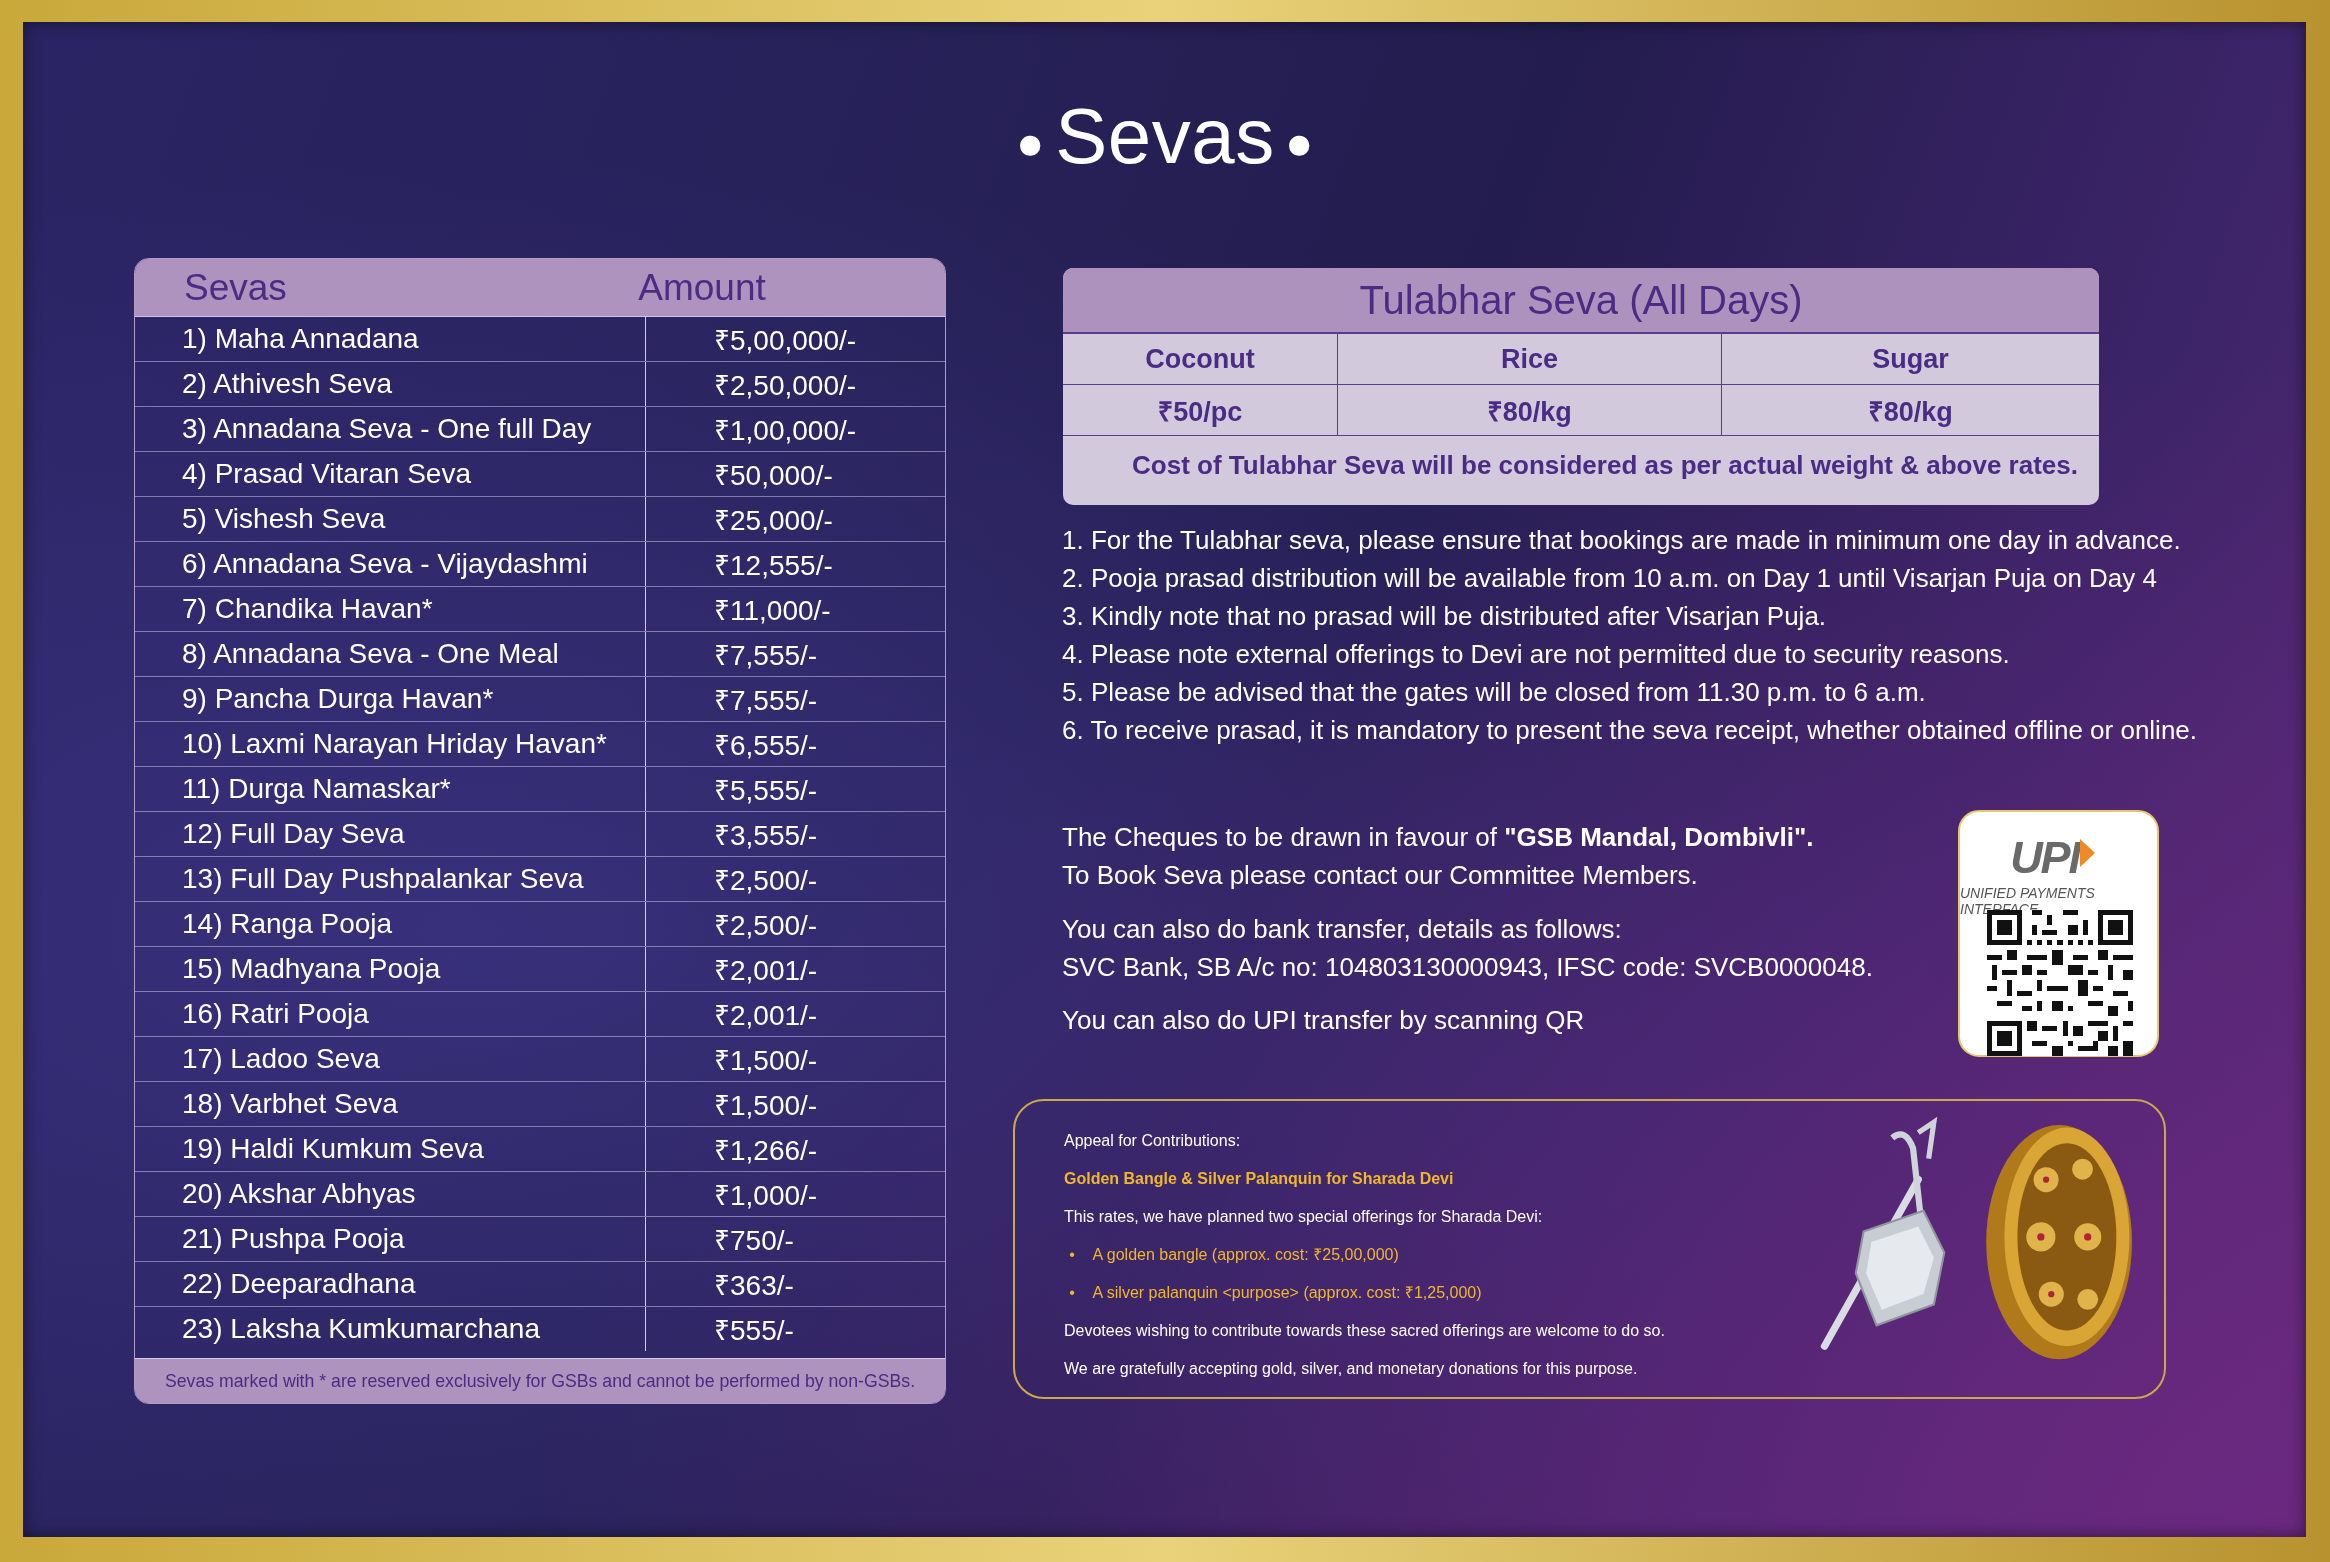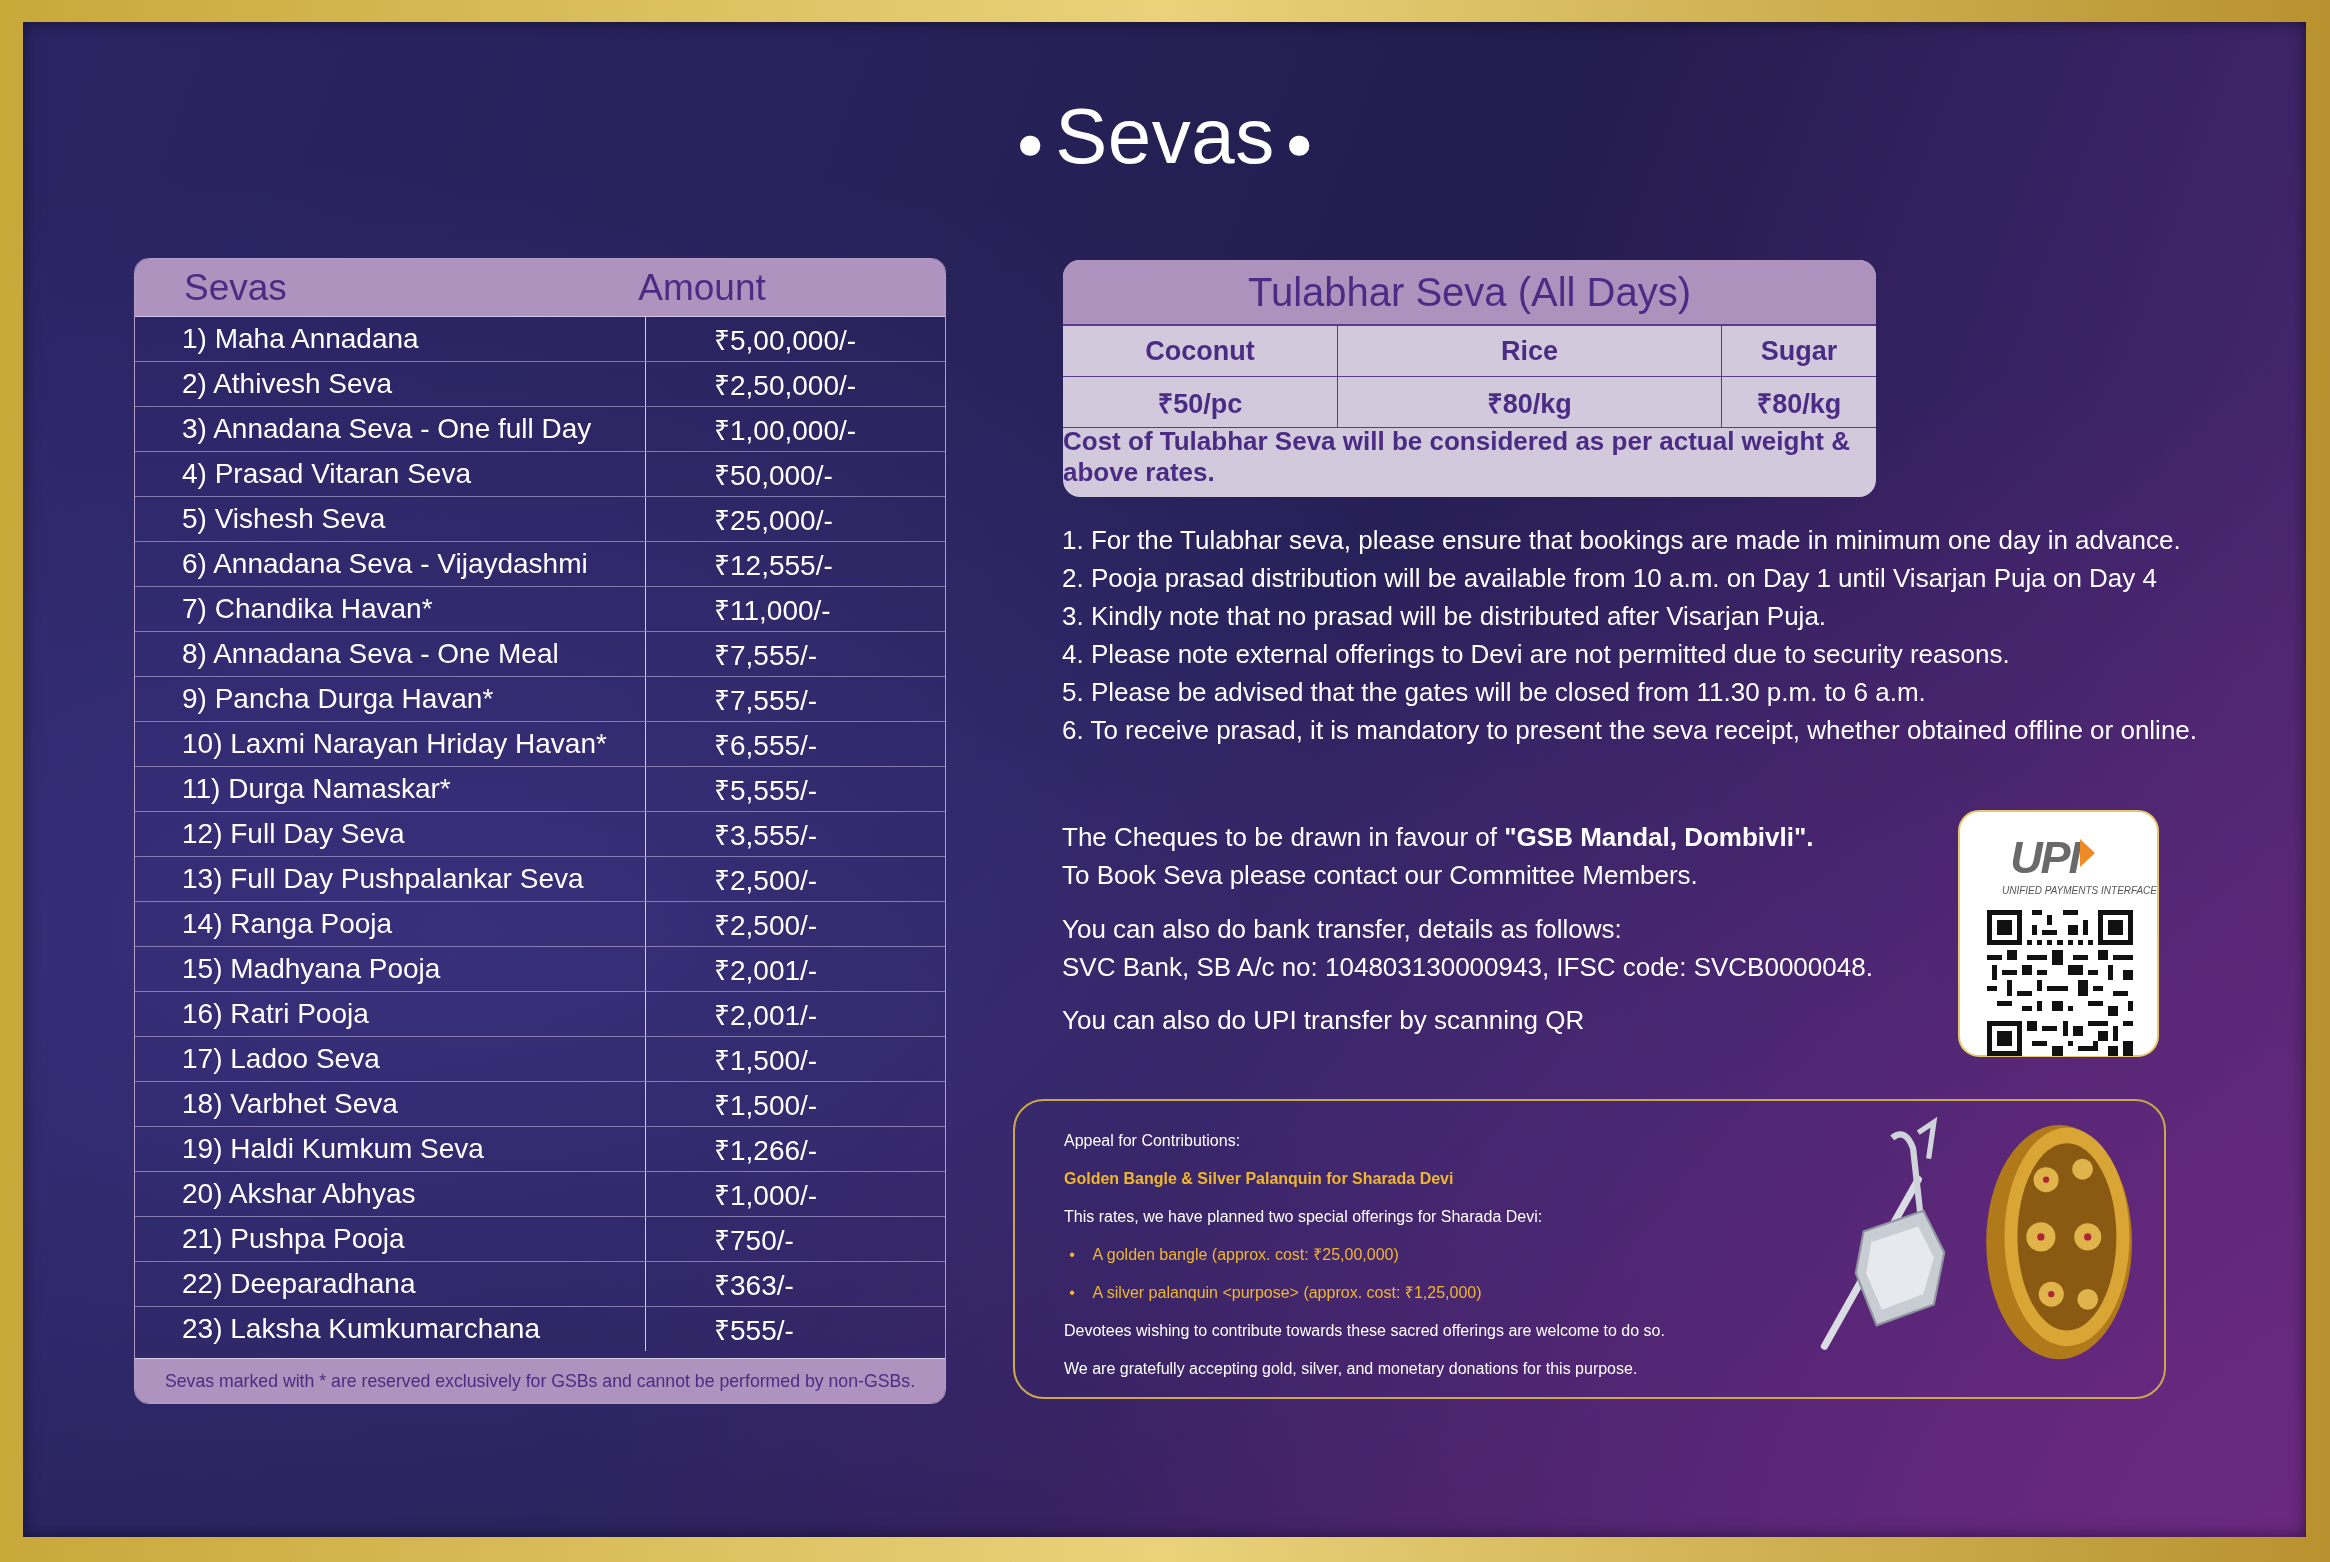--- a/index.html
+++ b/index.html
@@ -42,22 +42,22 @@
   .seva-row .name { width:511px; padding-left:47px; box-sizing:border-box; border-right:1.6px solid #d6cde8; height:100%; display:flex; align-items:center; }
   .seva-row .amt { flex:1; padding-left:68px; box-sizing:border-box; }
   .seva-foot {
     position:absolute; left:0; right:0; bottom:0; height:44px; background:#ad93bd;
     color:#4b2c84; font-size:17.7px; display:flex; align-items:center; justify-content:center;
     border-top:1.6px solid #d6cde8;
   }
 
   
   .tula {
-    position:absolute; left:1063px; top:260px; width:813px; height:237px;
-    border-radius:17px; overflow:hidden; background:#d2c9dc;
+    position:absolute; left:1063px; top:268px; width:1036px; height:237px;
+    border-radius:10px; overflow:hidden; background:#d2c9dc;
   }
   .tula-title {
     height:64px; background:#ae92be; color:#4b2c84; font-size:40px;
     display:flex; align-items:center; justify-content:center; border-bottom:2.1px solid #5a3c8c;
   }
   .tula-grid { display:grid; grid-template-columns:275px 384px 1fr; }
   .tula-cell {
     height:50px; display:flex; align-items:center; justify-content:center;
     color:#4b2c84; font-size:27px; font-weight:700; border-right:1.6px solid #5a3c8c; border-bottom:1.6px solid #5a3c8c;
   }
@@ -75,21 +75,21 @@
   .booking .gap { height:15.6px; }
   .booking b { font-weight:700; }
 
   .upi-card {
     position:absolute; left:1958px; top:810px; width:197px; height:243px;
     background:#fff; border-radius:21px; border:2.1px solid #e4c86b;
   }
   .upi-logo { position:absolute; left:0; right:12px; top:20px; text-align:center; }
   .upi-logo .u { font-size:45px; font-weight:700; font-style:italic; color:#6a6a6a; letter-spacing:-2.1px; }
   .upi-logo .arrow { display:inline-block; width:0; height:0; border-top:14.6px solid transparent; border-bottom:14.6px solid transparent; border-left:15.6px solid #f08a24; vertical-align:6.2px; margin-left:1px; }
-  .upi-sub { position:absolute; left:0; right:0; top:73px; text-align:right; font-size:10px; color:#555; font-style:italic; }
+  .upi-sub { position:absolute; left:0; right:0; top:73px; text-align:left; font-size:14px; color:#555; font-style:italic; }
   .qr { position:absolute; left:27px; top:98px; width:146px; height:146px; }
 
   .appeal {
     position:absolute; left:1013px; top:1099px; width:1153px; height:300px;
     border:2.6px solid #c9a84e; border-radius:31px; box-sizing:border-box;
   }
   .appeal-text { position:absolute; left:49px; top:21px; color:#fff; font-size:16px; }
   .appeal-text div { height:38px; line-height:38px; }
   .appeal-text .gold { color:#f0b72c; font-weight:700; }
   .appeal-text .bullet { color:#f0b72c; padding-left:5.2px; }

